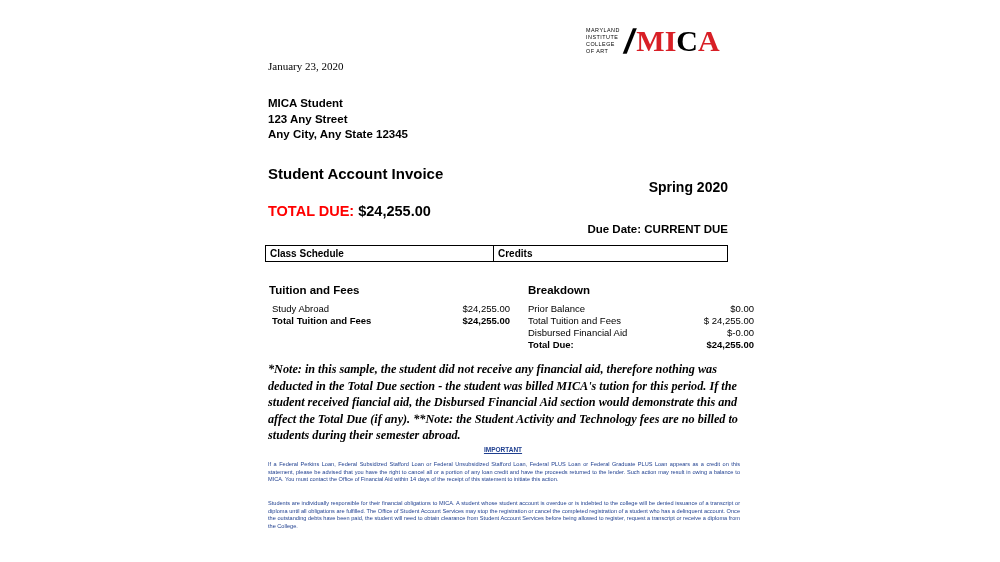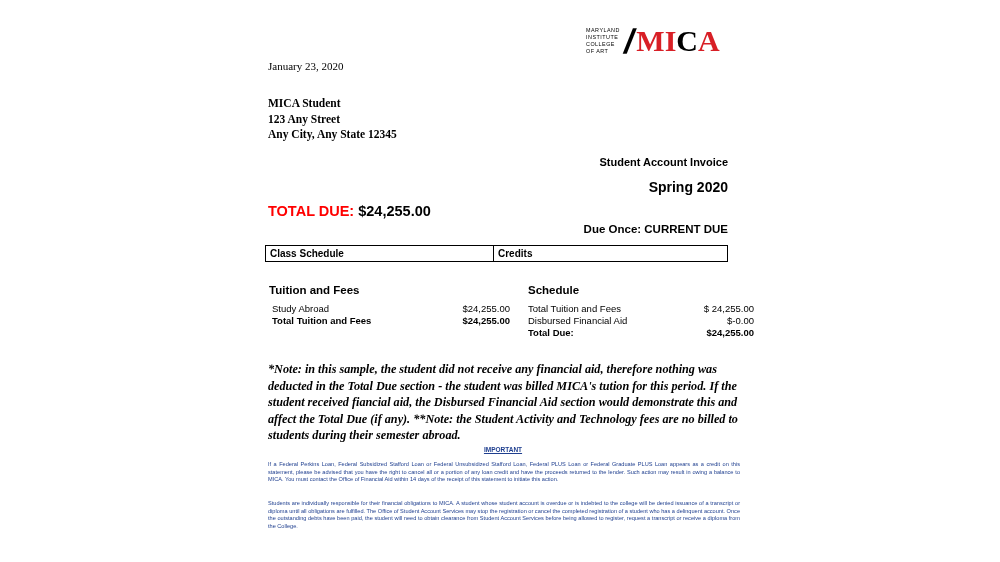--- a/index.html
+++ b/index.html
@@ -70,30 +70,29 @@
   }
   
   .address {
     position: absolute;
     left: 268px;
     top: 96px;
     font-size: 11.5px;
     font-weight: bold;
     line-height: 15.5px;
     color: #000000;
-    font-family: Liberation Serif, serif;
   }
   
   .invoice-title {
     position: absolute;
     left: 268px;
-    top: 156px;
-    width: 460px;
-    text-align: right;
-    font-size: 11px;
+    top: 165px;
+    width: 460px;
+    text-align: left;
+    font-size: 15px;
     font-weight: bold;
   }
   .invoice-term {
     position: absolute;
     left: 268px;
     top: 179px;
     width: 460px;
     text-align: right;
     font-size: 14px;
     font-weight: bold;
@@ -237,41 +236,45 @@
     <div>Any City, Any State 12345</div>
   </div>
 
   <div class="invoice-title">Student Account Invoice</div>
   <div class="invoice-term">Spring 2020</div>
 
   <div class="total-due-line">
     <span class="total-due-label">TOTAL DUE:</span>
     <span class="total-due-amount">$24,255.00</span>
   </div>
-  <div class="due-date-line">Due Once: CURRENT DUE</div>
+  <div class="due-date-line">Due Date: CURRENT DUE</div>
 
   <div class="sched-table">
     <div class="sched-col-left">Class Schedule</div>
     <div class="sched-col-right">Credits</div>
   </div>
 
   <div class="col-head tuition-head">Tuition and Fees</div>
   <div class="tuition-table">
     <div class="row">
       <span class="label">Study Abroad</span>
       <span class="value">$24,255.00</span>
     </div>
     <div class="row bold">
       <span class="label">Total Tuition and Fees</span>
       <span class="value">$24,255.00</span>
     </div>
   </div>
 
-  <div class="col-head breakdown-head">Schedule</div>
+  <div class="col-head breakdown-head">Breakdown</div>
   <div class="breakdown-table">
+    <div class="row">
+      <span class="label">Prior Balance</span>
+      <span class="value">$0.00</span>
+    </div>
     <div class="row">
       <span class="label">Total Tuition and Fees</span>
       <span class="value">$ 24,255.00</span>
     </div>
     <div class="row">
       <span class="label">Disbursed Financial Aid</span>
       <span class="value">$-0.00</span>
     </div>
     <div class="row bold">
       <span class="label">Total Due:</span>

